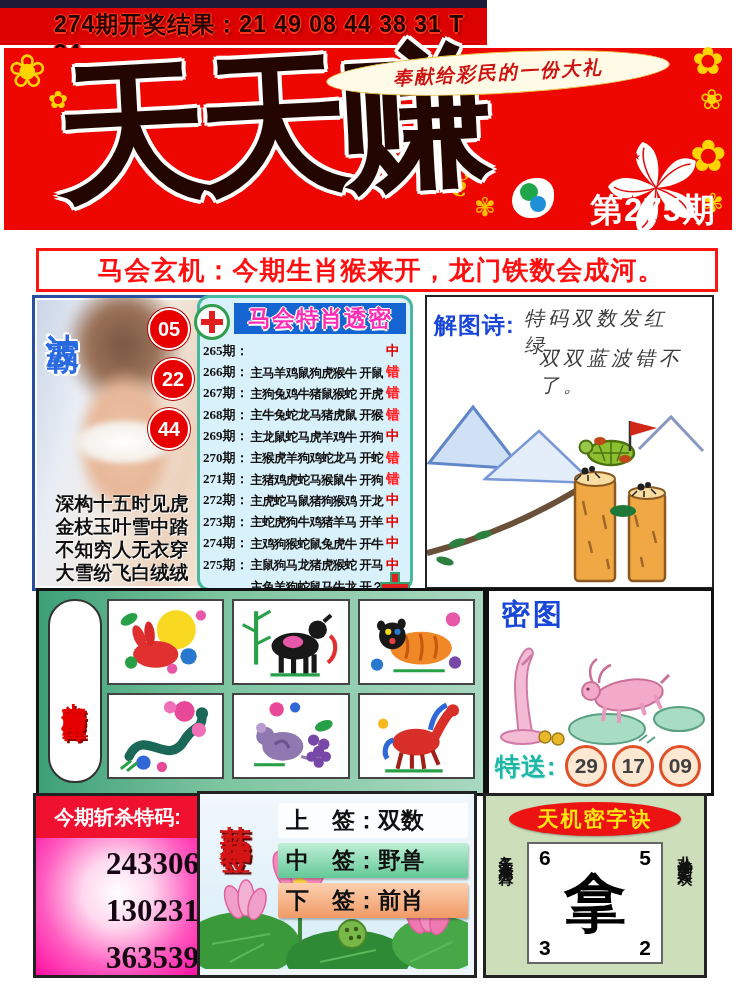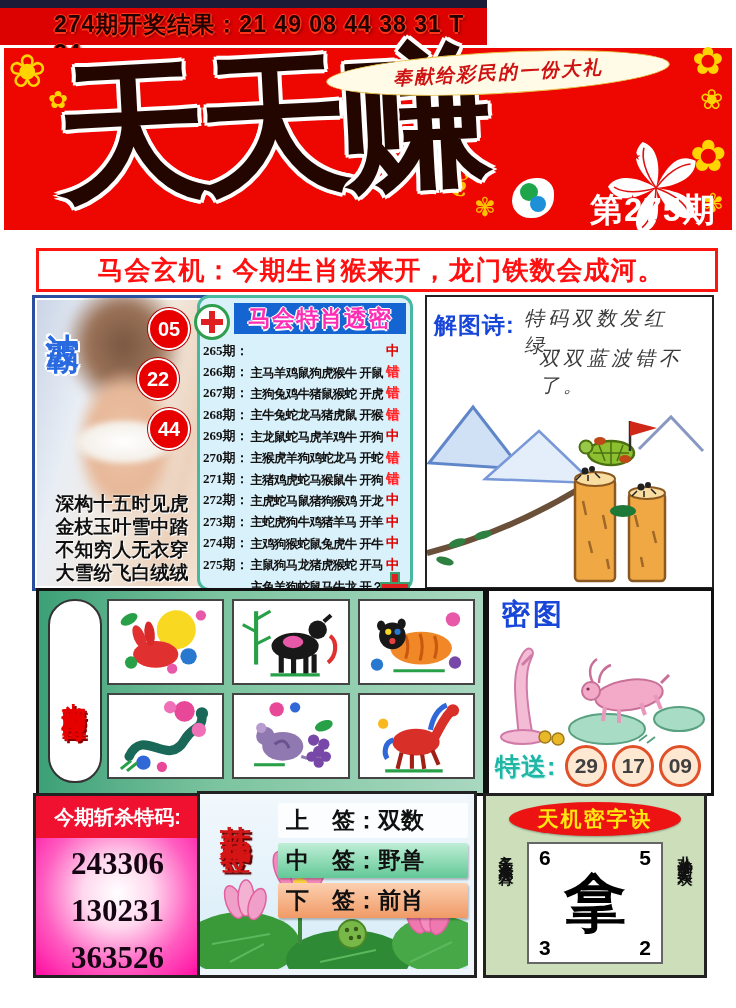--- a/index.html
+++ b/index.html
@@ -39,21 +39,21 @@
     box-shadow:inset 0 0 0 2px #ffffff;overflow:hidden;
     background:linear-gradient(105deg,#c9d4e6 0%,#e9eef5 28%,#f2e9de 55%,#ecd2bd 78%,#f6e8da 100%);}
   .ph-hair{left:28px;top:-18px;width:120px;height:130px;background:radial-gradient(closest-side,#7a5742,#9a7258 60%,rgba(154,114,88,0));border-radius:50%;filter:blur(4px);}
   .ph-skin{left:40px;top:70px;width:100px;height:150px;background:radial-gradient(closest-side,#eec3a6,#e7b899 70%,rgba(231,184,153,0));border-radius:45%;filter:blur(3px);}
   .ph-white{left:34px;top:120px;width:110px;height:48px;background:radial-gradient(closest-side,#ffffff,#f4f0ea 75%,rgba(255,255,255,0));border-radius:50%;filter:blur(2px);}
   .boba{left:5px;top:8px;writing-mode:vertical-rl;font-size:34px;font-weight:bold;color:#2a6ae0;letter-spacing:8px;
     text-shadow:-2px 0 #fff,2px 0 #fff,0 -2px #fff,0 2px #fff,2px 2px #fff,-2px -2px #fff;}
   .num-circle{width:38px;height:38px;border-radius:50%;background:#e80000;border:2px solid #ffffff;
     box-shadow:0 0 0 1px #b00000;color:#ffffff;font-size:20px;font-weight:bold;
     display:flex;align-items:center;justify-content:center;}
-  .nc1{left:113px;top:10px;} .nc2{left:102px;top:60px;text-align:center;} .nc3{left:113px;top:110px;}
+  .nc1{left:113px;top:10px;} .nc2{left:117px;top:60px;text-align:center;} .nc3{left:113px;top:110px;}
   .poem{left:0;bottom:4px;width:100%;text-align:center;font-size:19px;font-weight:bold;color:#101010;line-height:23px;
     text-shadow:0 0 2px #ffffff,1px 1px 0 #ffffff;}
 
   
   .tips-panel{left:197px;top:295px;width:210px;height:290px;background:#d9f1fa;border:3px solid #49b8a0;border-radius:12px;text-align:right;}
   .tips-title{left:34px;top:5px;width:172px;height:31px;background:#1464d2;display:flex;align-items:center;justify-content:center;}
   .tips-title span{color:#ff2db4;font-size:23px;font-weight:bold;letter-spacing:1px;
     text-shadow:-1.5px 0 #fff,1.5px 0 #fff,0 -1.5px #fff,0 1.5px #fff;}
   .plus-badge{left:-6px;top:6px;width:30px;height:30px;border-radius:50%;background:#ffffff;border:3px solid #2f9e4f;}
   .plus-badge:before,.plus-badge:after{content:"";position:absolute;background:#e02020;}
@@ -97,21 +97,21 @@
      text-shadow:1px 1px 0 #b8f0e8;}
   .ball{width:36px;height:36px;border-radius:50%;background:#ffe8d2;border:3px solid #e0512a;margin-left:5px;
     display:flex;align-items:center;justify-content:center;font-size:21px;font-weight:bold;color:#404040;}
 
   
   .kill-panel{left:33px;top:793px;width:163px;height:179px;border:3px solid #222;}
   .kill-head{left:0;top:0;width:100%;height:42px;background:#f01030;display:flex;align-items:center;justify-content:center;}
   .kill-head span{color:#ffffff;font-size:20px;font-weight:bold;}
   .kill-body{left:0;top:42px;width:100%;height:137px;
     background:radial-gradient(ellipse at 50% 40%,#ffffff 0%,#ffd8ee 30%,#ff5cc0 65%,#ff0da2 100%);}
-  .kill-row{width:100%;display:flex;justify-content:center;font-family:"Liberation Serif","DejaVu Serif",serif;
+  .kill-row{width:100%;display:flex;justify-content:flex-end;font-family:"Liberation Serif","DejaVu Serif",serif;
     font-size:31px;font-weight:bold;color:#150512;}
   .kr1{margin-top:8px;} .kr2{margin-top:11px;} .kr3{margin-top:11px;}
 
   
   .lotus-panel{left:197px;top:791px;width:274px;height:181px;border:3px solid #222;overflow:hidden;background:#eef6fb;}
   .lotus-label{left:14px;top:6px;writing-mode:vertical-rl;font-size:31px;font-weight:bold;color:#d51515;letter-spacing:6px;
     font-family:"Liberation Serif","DejaVu Serif",serif;text-shadow:2px 2px 1px #5a0000;}
   .sign-rows{right:6px;top:9px;width:190px;}
   .sign-row{height:35px;line-height:35px;margin-bottom:5px;padding-left:8px;font-size:23px;font-weight:bold;color:#101010;
     border-radius:2px;box-shadow:1px 2px 2px rgba(0,0,0,0.25);}
@@ -448,21 +448,21 @@
         <span>06</span>
     </div>
     <div class="kill-row kr2">
       <span>13</span>
         <span>02</span>
         <span>31</span>
     </div>
     <div class="kill-row kr3">
       <span>36</span>
         <span>35</span>
-        <span>26</span>
+        <span>39</span>
     </div>
   </div>
 </div>
 
 <div class="abs lotus-panel">
   <svg class="abs" style="left:0;top:0;" width="268" height="175" viewBox="0 0 268 175">
     <defs>
       <linearGradient id="skyg" x1="0" y1="0" x2="0" y2="1">
         <stop offset="0" stop-color="#f2f8fc"></stop>
           <stop offset="1" stop-color="#d6ecf8"></stop>

